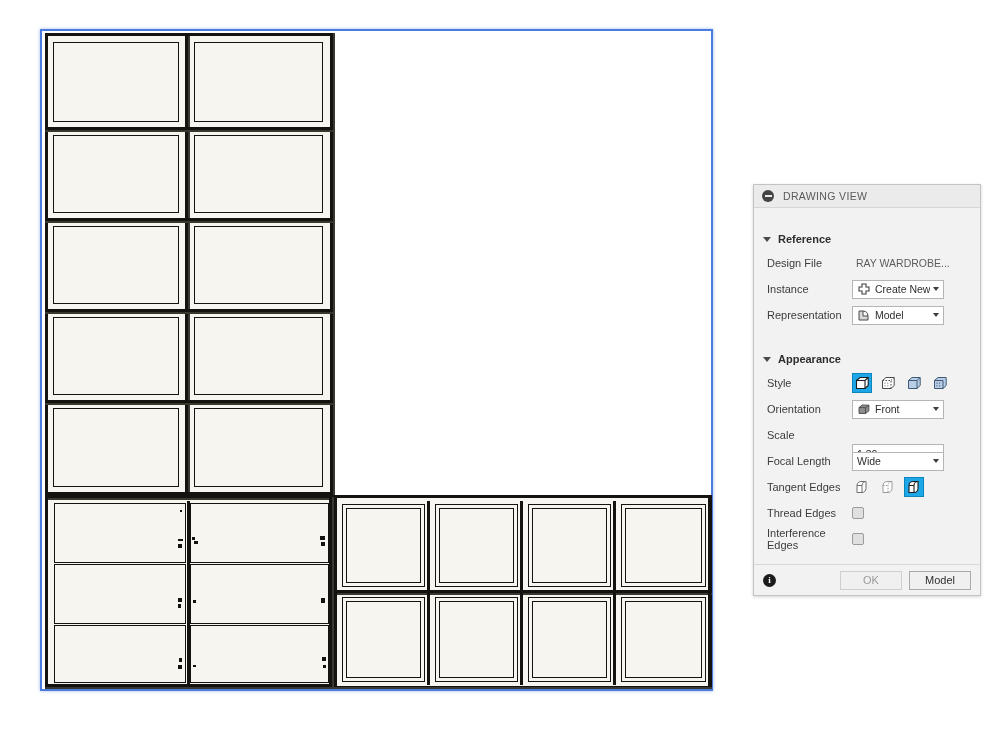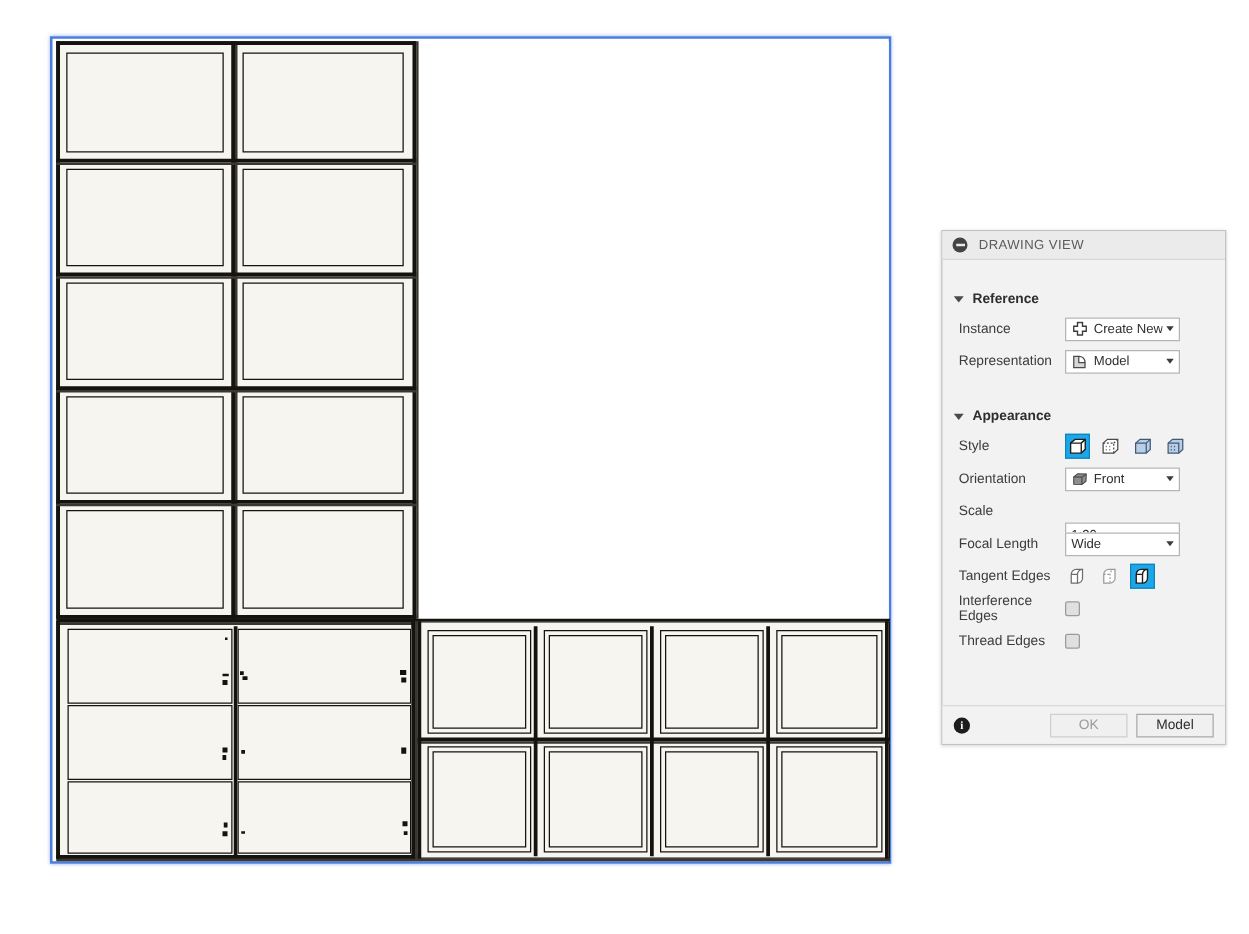--- a/index.html
+++ b/index.html
@@ -430,20 +430,26 @@
       <span id="dlg-title-text">DRAWING VIEW</span>
     </div>
 
     <div class="dlg-body">
 
       <div class="section-head">
         <span class="caret"></span>
         <span>Reference</span>
       </div>
 
+      <div class="row">
+        <span class="lbl">Design File</span>
+        <span class="fld">
+          <span class="readonly-val">RAY WARDROBE...</span>
+        </span>
+      </div>
 
       <div class="row">
         <span class="lbl">Instance</span>
         <span class="fld">
           <span class="combo">
             <svg class="mini-ico" viewBox="0 0 14 13">
               <path d="M5 1h4v3h3v4H9v3H5V8H2V4h3z" fill="none" stroke="#3c3c3c" stroke-width="1.1"></path>
             </svg>
             <span class="ctext">Create New</span>
             <span class="arrow"></span>
@@ -559,28 +565,28 @@
               <svg width="15" height="14" viewBox="0 0 15 14">
                 <path d="M2 5.5c0-2.2 1.8-4 4-4h5v7c0 2.2-1.8 4-4 4H2z" fill="#ffffff" stroke="#1d1d1d" stroke-width="1.1"></path>
                 <path d="M11 1.5c-2.2 0-4 1.8-4 4v7M2 5.5h5" fill="none" stroke="#1d1d1d" stroke-width="1.1"></path>
               </svg>
             </span>
           </span>
         </span>
       </div>
 
       <div class="row">
+        <span class="lbl">Thread Edges</span>
+        <span class="fld">
+          <span class="chk"></span>
+        </span>
+      </div>
+
+      <div class="row">
         <span class="lbl">Interference Edges</span>
-        <span class="fld">
-          <span class="chk"></span>
-        </span>
-      </div>
-
-      <div class="row">
-        <span class="lbl">Thread Edges</span>
         <span class="fld">
           <span class="chk"></span>
         </span>
       </div>
 
     </div>
 
     <div id="dlg-footer">
       <span id="info-icon">i</span>
       <span id="btn-wrap">

